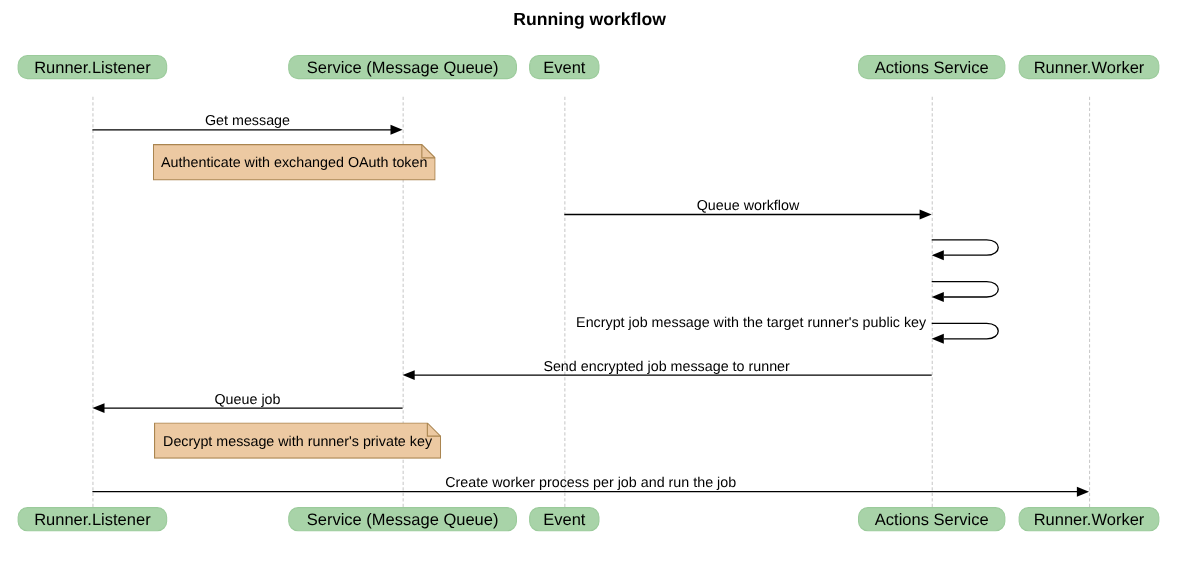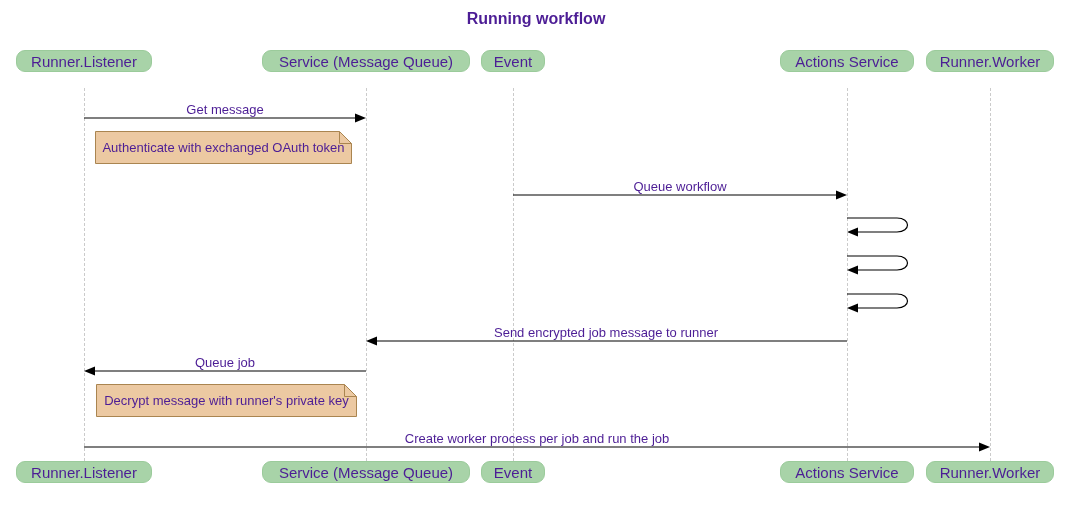--- a/index.html
+++ b/index.html
@@ -1,18 +1,18 @@
 <!DOCTYPE html>
 <html style="--participant-fill: #a8d3a8; --participant-border: #9bcb9b; --note-fill: #ecc9a2; --note-border: #aa8550; --lifeline: #cbcbcb; --arrow: #000000;"><head>
 <meta charset="utf-8">
 <style>
   html,body { margin:0; padding:0; background:#ffffff; }
   .diagram {
     position:relative; width:1072px; height:523px;
-    font-family:"Liberation Sans", sans-serif; color:#4c1d95;
+    font-family:"Liberation Sans", sans-serif; color:#000000;
     background:#fff; overflow:hidden;
   }
   .title {
     position:absolute; left:0; top:10px; width:100%;
     text-align:center; font-size:16px; font-weight:bold;
   }
   .lifeline {
     position:absolute; top:88px; height:373px; width:0;
     border-left:1px dashed var(--lifeline, #cbcbcb);
   }
@@ -28,21 +28,21 @@
     position:absolute; font-size:13px; white-space:nowrap;
     transform:translateX(-50%);
   }
   .msg-self {
     position:absolute; font-size:13px; white-space:nowrap;
     text-align:right;
   }
   .arrows { position:absolute; left:0; top:0; }
   .arrow-line { stroke:var(--arrow, #000); stroke-width:1.2; fill:none; }
   .arrow-head { fill:var(--arrow, #000); stroke:none; }
-  .note { position:absolute; }
+  .note { position:absolute;margin-left:44px; }
   .note svg { position:absolute; left:0; top:0; }
   .note-path { fill:var(--note-fill, #ecc9a2); stroke:var(--note-border, #aa8550); stroke-width:1; }
   .note-fold { fill:none; stroke:var(--note-border, #aa8550); stroke-width:1; }
   .note-text {
     position:absolute; left:0; top:0; right:0; bottom:0;
     display:flex; align-items:center; justify-content:center;
     font-size:13px; white-space:nowrap;
   }
 </style>
 </head>
@@ -88,20 +88,21 @@
       <polygon class="arrow-head" points="84,371 95,366.5 95,375.5"></polygon>
     </g>
     <g>
       <line class="arrow-line" x1="84" y1="447" x2="981" y2="447"></line>
       <polygon class="arrow-head" points="990,447 979,442.5 979,451.5"></polygon>
     </g>
   </svg>
 
   <div class="msg" style="left:225px;top:102px">Get message</div>
   <div class="msg" style="left:680px;top:179px">Queue workflow</div>
+  <div class="msg-self" style="right:230px;top:285px">Encrypt job message with the target runner's public key</div>
   <div class="msg" style="left:606px;top:325px">Send encrypted job message to runner</div>
   <div class="msg" style="left:225px;top:355px">Queue job</div>
   <div class="msg" style="left:537px;top:431px">Create worker process per job and run the job</div>
 
   <div class="note" style="left:95px;top:131px;width:257px;height:33px">
     <svg width="257" height="33">
       <path class="note-path" d="M0.5,0.5 L244.5,0.5 L256.5,12.5 L256.5,32.5 L0.5,32.5 Z"></path>
       <path class="note-fold" d="M244.5,0.5 L244.5,12.5 L256.5,12.5"></path>
     </svg>
     <div class="note-text">Authenticate with exchanged OAuth token</div>

